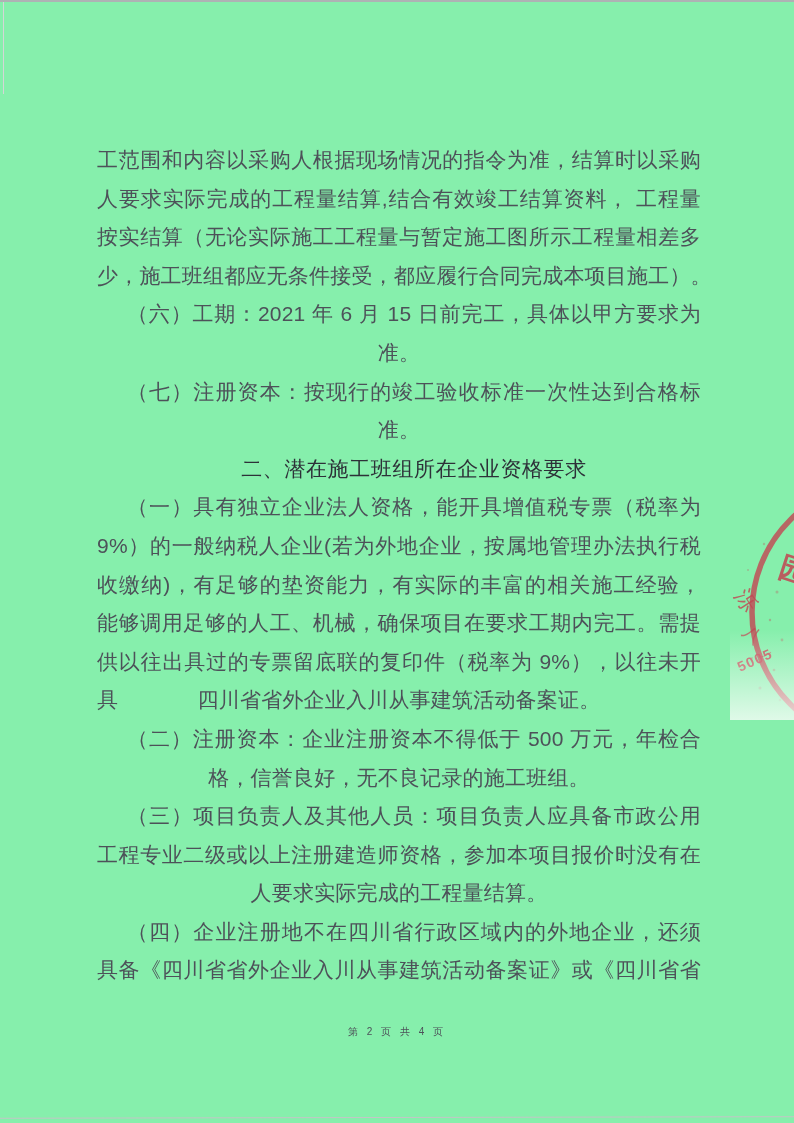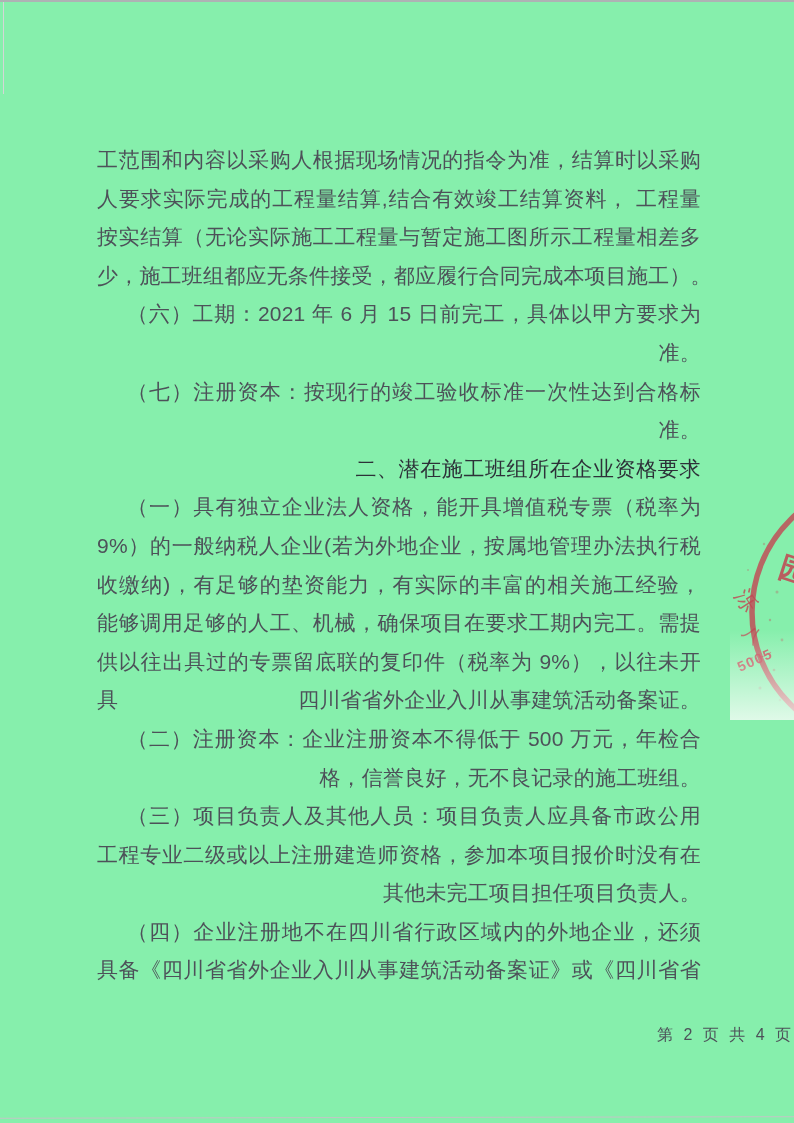--- a/index.html
+++ b/index.html
@@ -30,40 +30,40 @@
   }
   
   .content {
     position: absolute; left: 97px; top: 141px; width: 604px;
   }
   .line {
     font-size: 21px;
     line-height: 38.6px;
     height: 38.6px;
     color: #4d5159;
-    text-align: right;
+    text-align: center;
     letter-spacing: 0.2px;
   }
   .line.fill {
     text-align: justify;
     text-align-last: justify;
   }
   .line.nofill {
     white-space: nowrap;
   }
   .line.indent { text-indent: 30px; }
   .line.bold {
     font-weight: 400;
     color: #2d3138;
     letter-spacing: 0.6px;
   }
   .footer {
     position: absolute; left: 0; top: 1025px; width: 794px;
-    text-align: right;
-    font-size: 16px;
+    text-align: center;
+    font-size: 10px;
     color: #4d5159;
     letter-spacing: 3px;
   }
   .seal {
     position: absolute; right: 0; top: 500px;
     width: 64px; height: 220px;
     pointer-events: none;
   }
 </style>
 </head>
@@ -88,21 +88,21 @@
       <div class="line fill indent ">（一）具有独立企业法人资格，能开具增值税专票（税率为</div>
       <div class="line fill ">9%）的一般纳税人企业(若为外地企业，按属地管理办法执行税</div>
       <div class="line fill ">收缴纳)，有足够的垫资能力，有实际的丰富的相关施工经验，</div>
       <div class="line fill ">能够调用足够的人工、机械，确保项目在要求工期内完工。需提</div>
       <div class="line fill ">供以往出具过的专票留底联的复印件（税率为 9%），以往未开具</div>
       <div class="line nofill ">四川省省外企业入川从事建筑活动备案证。</div>
       <div class="line fill indent ">（二）注册资本：企业注册资本不得低于 500 万元，年检合</div>
       <div class="line nofill ">格，信誉良好，无不良记录的施工班组。</div>
       <div class="line fill indent ">（三）项目负责人及其他人员：项目负责人应具备市政公用</div>
       <div class="line fill ">工程专业二级或以上注册建造师资格，参加本项目报价时没有在</div>
-      <div class="line nofill ">其他未完工项目担任项目负责人。</div>
+      <div class="line nofill ">人要求实际完成的工程量结算。</div>
       <div class="line fill indent ">（四）企业注册地不在四川省行政区域内的外地企业，还须</div>
       <div class="line fill ">具备《四川省省外企业入川从事建筑活动备案证》或《四川省省</div>
     </div>
 
   <svg class="seal" viewBox="0 0 64 220" xmlns="http://www.w3.org/2000/svg">
     <defs>
       <linearGradient id="sealFade" x1="0" y1="0" x2="0" y2="1">
         <stop offset="0" stop-color="#fdfdfc" stop-opacity="0"></stop>
         <stop offset="1" stop-color="#fdfdfc" stop-opacity="0.75"></stop>
       </linearGradient>

